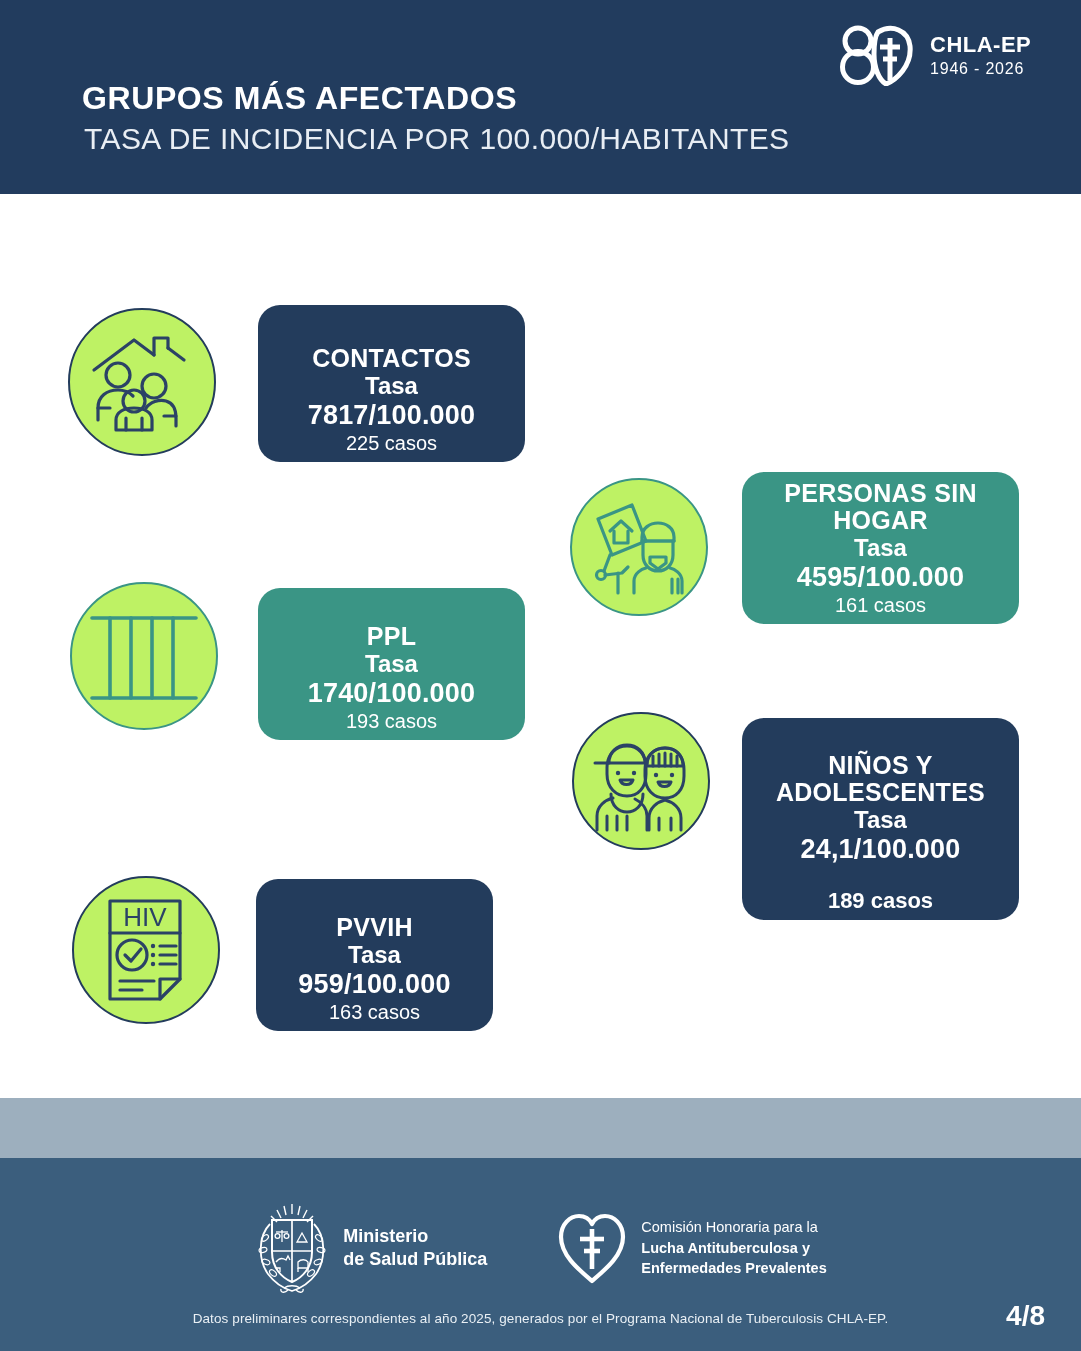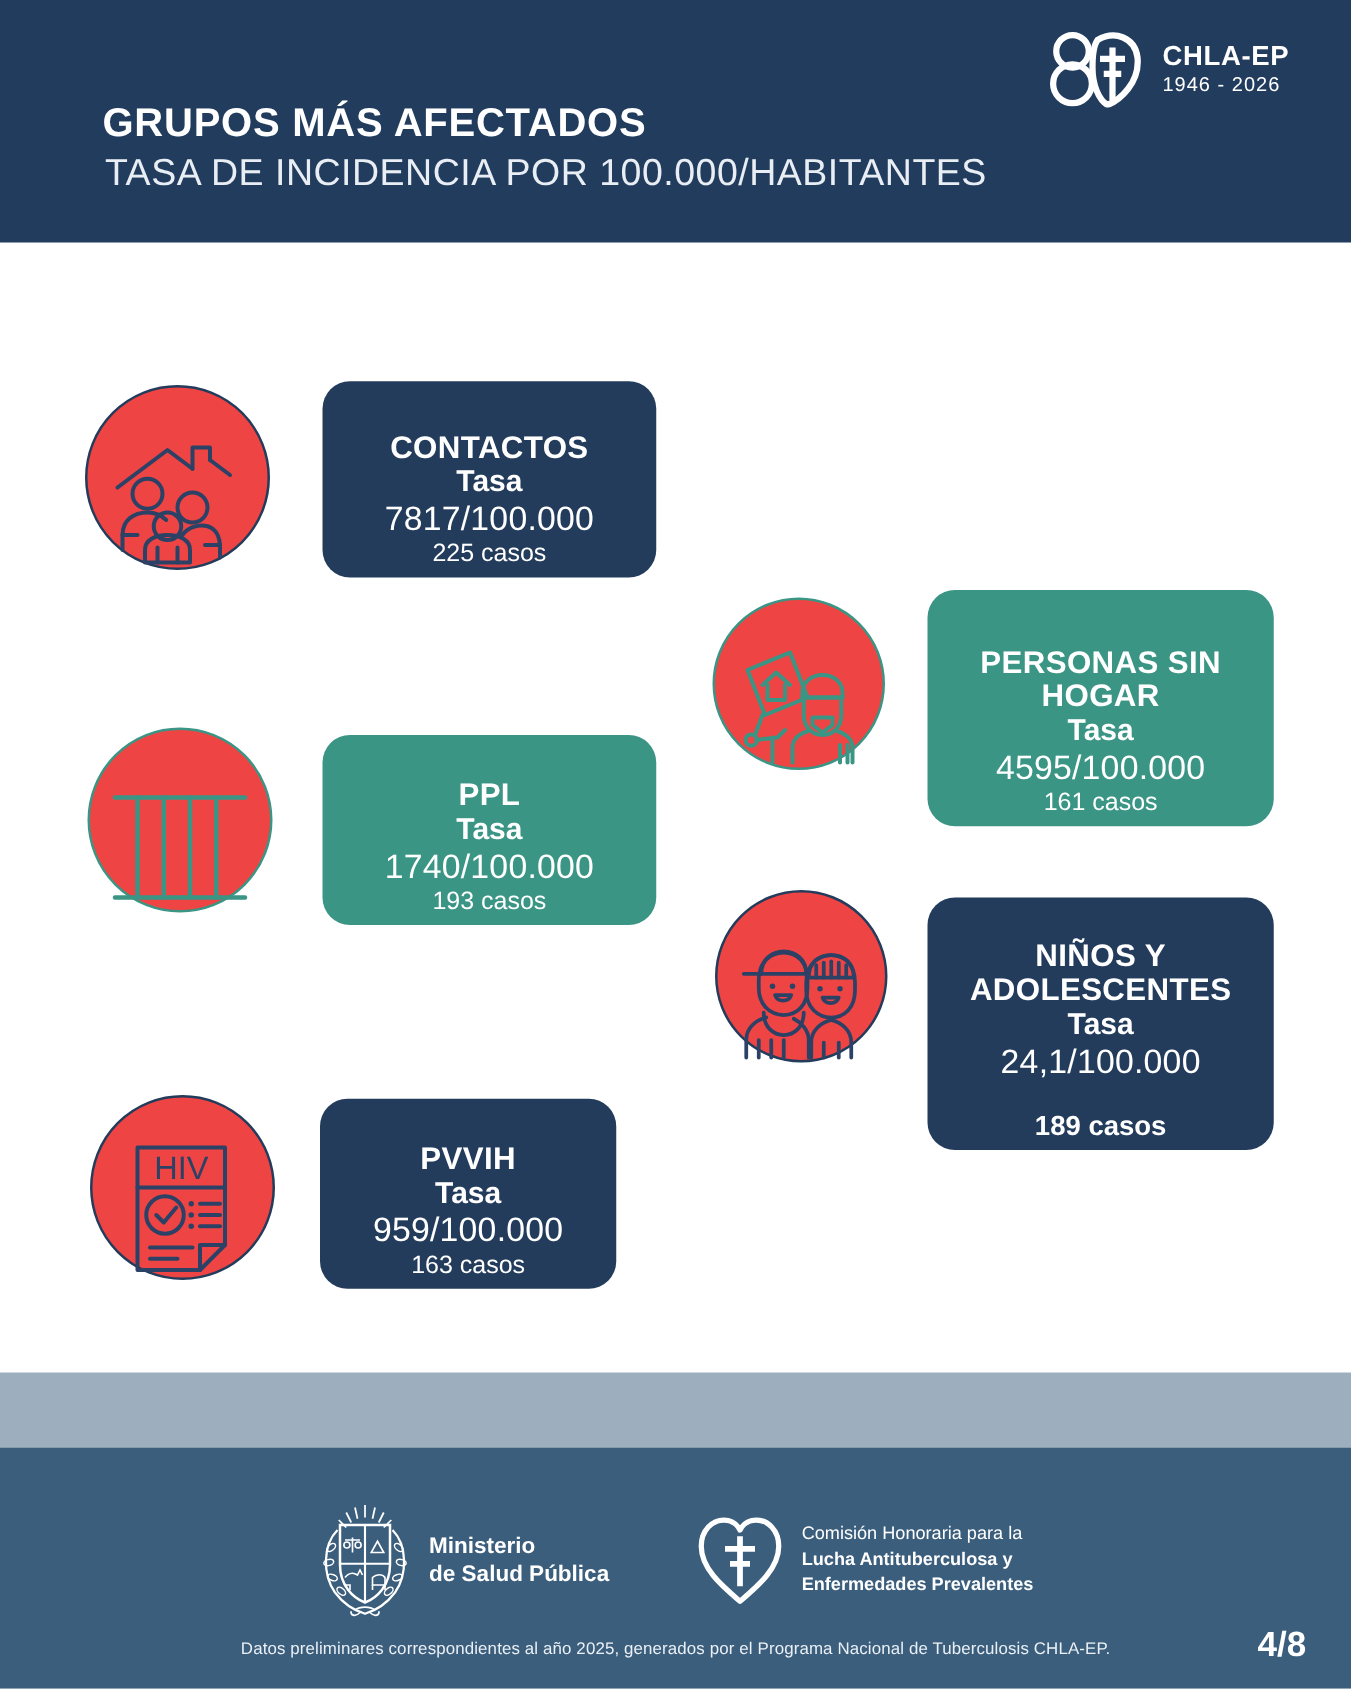--- a/index.html
+++ b/index.html
@@ -33,38 +33,38 @@
     font-size:22px; font-weight:bold; color:#fff; letter-spacing:0.5px;
   }
   .logo80 .lg-years {
     position:absolute; left:92px; top:38px;
     font-size:16px; font-weight:500; color:#fff; letter-spacing:0.8px;
   }
 
   
   .group { position:absolute; }
   .icon-circle {
-    position:absolute; border-radius:50%; background:#ef4444;
-    display:flex; align-items:flex-end; justify-content:center;
+    position:absolute; border-radius:50%; background:#bef264;
+    display:flex; align-items:center; justify-content:center;
   }
   .icon-circle svg { display:block; }
 
   .card {
     position:absolute; border-radius:22px;
     display:flex; flex-direction:column; align-items:center; justify-content:flex-end;
     text-align:center; color:#ffffff; padding:6px 14px;
   }
   .card.navy { background:#233c5c; }
   .card.teal { background:#3a9585; }
   .card .c-title {
     font-size:25px; font-weight:bold; letter-spacing:0.3px; line-height:1.08;
     text-transform:uppercase;
   }
   .card .c-tasa { font-size:24px; font-weight:bold; line-height:1.18; }
-  .card .c-rate { font-size:27px; font-weight:normal; line-height:1.15; letter-spacing:0.2px; }
+  .card .c-rate { font-size:27px; font-weight:bold; line-height:1.15; letter-spacing:0.2px; }
   .card .c-cases { font-size:20px; font-weight:normal; line-height:1.25; }
   .card .c-cases.bold { font-weight:bold; font-size:22px;margin-top:21px; }
 
   
   .band-light {
     position:absolute; left:0; top:1098px; width:1081px; height:60px;
     background:#9dafbe;
   }
   .band-dark {
     position:absolute; left:0; top:1158px; width:1081px; height:193px;
@@ -170,21 +170,21 @@
 
           <path d="M62 60 L78 60 L78 66 L70 72 L62 66 Z"></path>
 
           <path d="M46 96 L46 84 C46 76 54 72 58 71"></path>
           <path d="M94 96 L94 84 C94 76 86 72 82 71"></path>
           <line x1="84" y1="82" x2="84" y2="96"></line>
           <line x1="90" y1="82" x2="90" y2="96"></line>
         </g>
       </svg>
     </div>
-    <div class="card teal" style="left:742px; top:472px; width:277px; height:189px;">
+    <div class="card teal" style="left:742px; top:472px; width:277px; height:152px;">
       <div class="c-title">PERSONAS SIN HOGAR</div>
       <div class="c-tasa">Tasa</div>
       <div class="c-rate">4595/100.000</div>
       <div class="c-cases">161 casos</div>
     </div>
   </div>
 
   <div class="group">
     <div class="icon-circle" style="left:70px; top:582px; width:148px; height:148px; border:2.5px solid #3a9585;">
       <svg width="112" height="104" viewBox="0 0 112 104">

